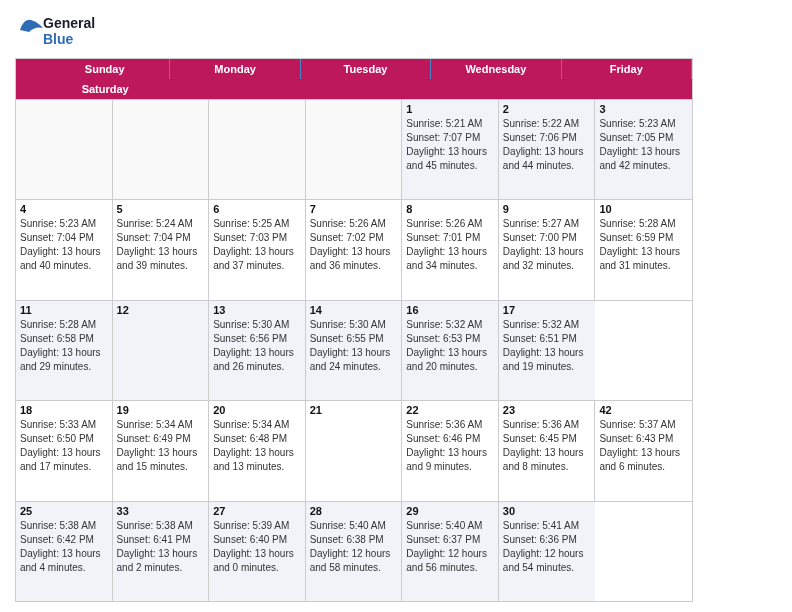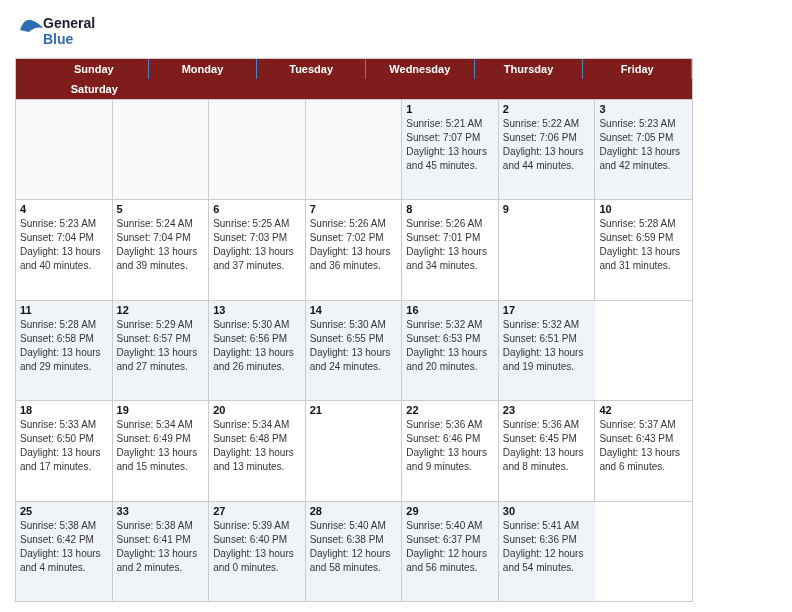--- a/index.html
+++ b/index.html
@@ -42,22 +42,22 @@
       color: #444;
     }
     .calendar {
       flex: 1;
       display: flex;
       flex-direction: column;
       border: 1px solid #ccc;
     }
     .cal-header {
       display: grid;
-      grid-template-columns: repeat(6, 1fr);
-      background: #7f1d1d;
+      grid-template-columns: repeat(5, 1fr);
+      background: #be185d;
       padding-left: 24px;
     }
     .cal-header-cell {
       color: #fff;
       font-weight: bold;
       font-size: 11px;
       text-align: center;
       padding: 4px 2px;
       border-right: 1px solid #4a85c8;
     }
@@ -114,21 +114,20 @@
       <div class="location"></div>
     </div>
   </div>
 
   <div class="calendar">
     <div class="cal-header">
     <div class="cal-header-cell">Sunday</div>
         <div class="cal-header-cell">Monday</div>
         <div class="cal-header-cell">Tuesday</div>
         <div class="cal-header-cell">Wednesday</div>
-        <div class="cal-header-cell">Thursday</div>
         <div class="cal-header-cell">Friday</div>
         <div class="cal-header-cell">Saturday</div>
       </div>
     <div class="cal-body">
     <div class="cal-row">
           <div class="cal-cell empty"></div>
           <div class="cal-cell empty"></div>
           <div class="cal-cell empty"></div>
           <div class="cal-cell empty"></div>
           <div class="cal-cell alt-row">
@@ -160,34 +159,34 @@
           <div class="cal-cell">
             <span class="day-number">7</span>
             <div class="day-info">Sunrise: 5:26 AM<br>Sunset: 7:02 PM<br>Daylight: 13 hours and 36 minutes.</div>
           </div>
           <div class="cal-cell">
             <span class="day-number">8</span>
             <div class="day-info">Sunrise: 5:26 AM<br>Sunset: 7:01 PM<br>Daylight: 13 hours and 34 minutes.</div>
           </div>
           <div class="cal-cell">
             <span class="day-number">9</span>
+            <div class="day-info">Sunrise: 5:27 AM<br>Sunset: 7:00 PM<br>Daylight: 13 hours and 32 minutes.</div>
           </div>
           <div class="cal-cell">
             <span class="day-number">10</span>
             <div class="day-info">Sunrise: 5:28 AM<br>Sunset: 6:59 PM<br>Daylight: 13 hours and 31 minutes.</div>
           </div>
         </div>
         <div class="cal-row">
           <div class="cal-cell alt-row">
             <span class="day-number">11</span>
             <div class="day-info">Sunrise: 5:28 AM<br>Sunset: 6:58 PM<br>Daylight: 13 hours and 29 minutes.</div>
           </div>
           <div class="cal-cell alt-row">
             <span class="day-number">12</span>
-            <div class="day-info">Sunrise: 5:29 AM<br>Sunset: 6:57 PM<br>Daylight: 13 hours and 27 minutes.</div>
           </div>
           <div class="cal-cell alt-row">
             <span class="day-number">13</span>
             <div class="day-info">Sunrise: 5:30 AM<br>Sunset: 6:56 PM<br>Daylight: 13 hours and 26 minutes.</div>
           </div>
           <div class="cal-cell alt-row">
             <span class="day-number">14</span>
             <div class="day-info">Sunrise: 5:30 AM<br>Sunset: 6:55 PM<br>Daylight: 13 hours and 24 minutes.</div>
           </div>
           <div class="cal-cell alt-row">

